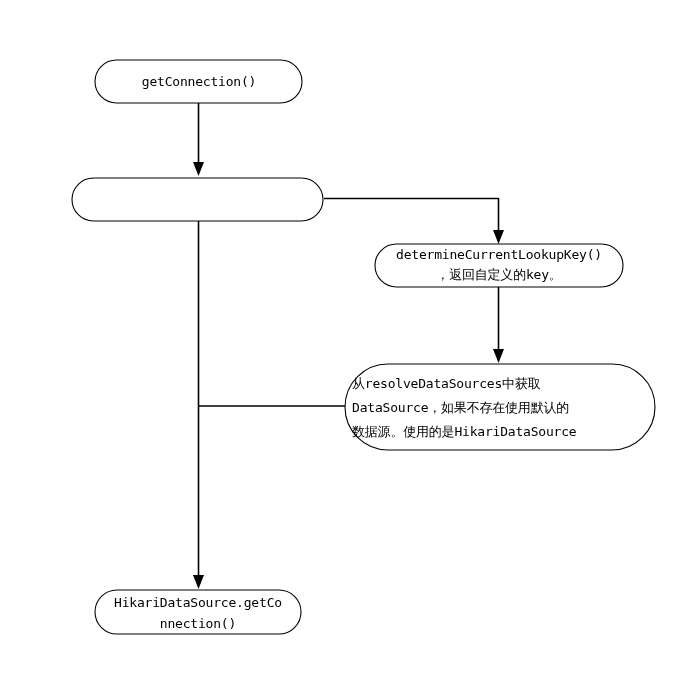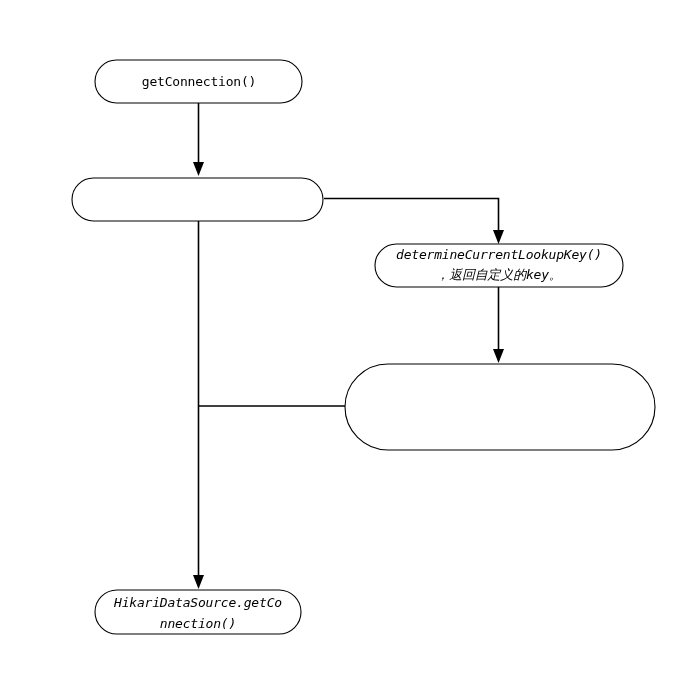--- a/index.html
+++ b/index.html
@@ -49,21 +49,20 @@
     color: #000000;
     font-family: "DejaVu Sans Mono", "Liberation Mono", monospace;
     font-size: 13px;
     line-height: 19px;
     letter-spacing: -0.2px;
     white-space: pre;
     pointer-events: none;
   }
   .node-label.multiline {
     white-space: pre-line;
-    font-style: italic;
   }
   .label-n1 { left: 95px;  top: 72px;  width: 208px; }
   .label-n2 { left: 72px;  top: 188px; width: 252px; }
   .label-n3 { left: 375px; top: 245px; width: 248px; line-height: 20px; }
   .label-n4 { left: 352px; top: 372px; width: 300px; text-align: left; line-height: 24px; }
   .label-n5 { left: 95px;  top: 592px; width: 206px; line-height: 21px; }
 </style>
 </head>
 <body>
 
@@ -105,17 +104,20 @@
 
     <rect class="node-shape" x="95" y="590" width="206" height="44" rx="22" ry="22"></rect>
   </svg>
 
   <div class="node-label label-n1">getConnection()</div>
 
 
   <div class="node-label multiline label-n3">determineCurrentLookupKey()
 ，返回自定义的key。</div>
 
+  <div class="node-label multiline label-n4">从resolveDataSources中获取
+DataSource，如果不存在使用默认的
+数据源。使用的是HikariDataSource</div>
 
   <div class="node-label multiline label-n5">HikariDataSource.getCo
 nnection()</div>
 
 </div>
 
 </body></html>

